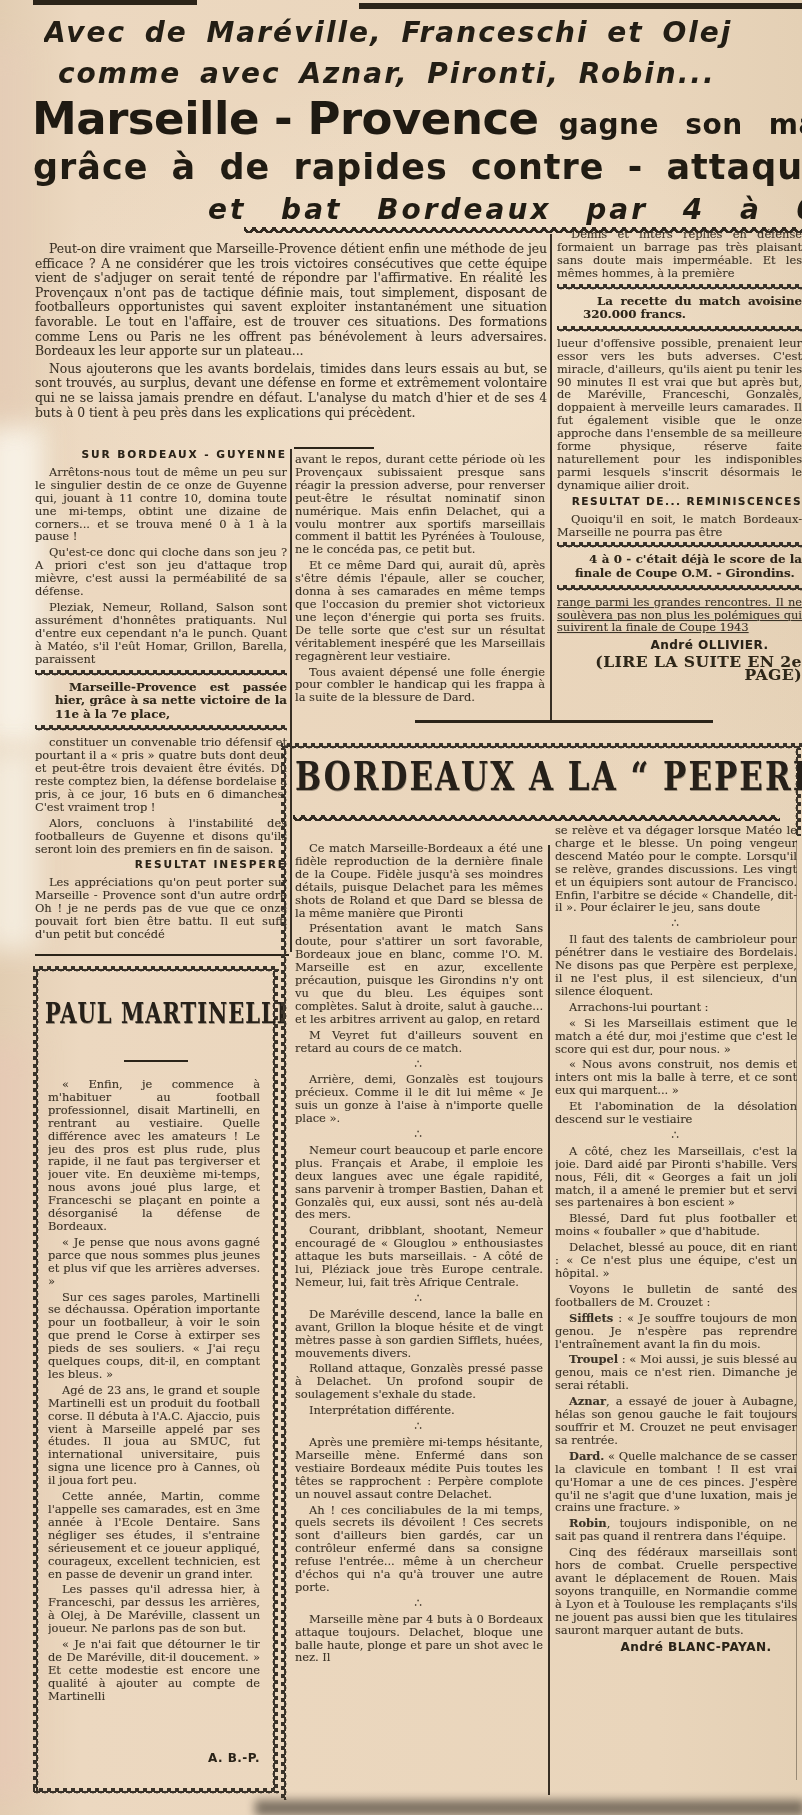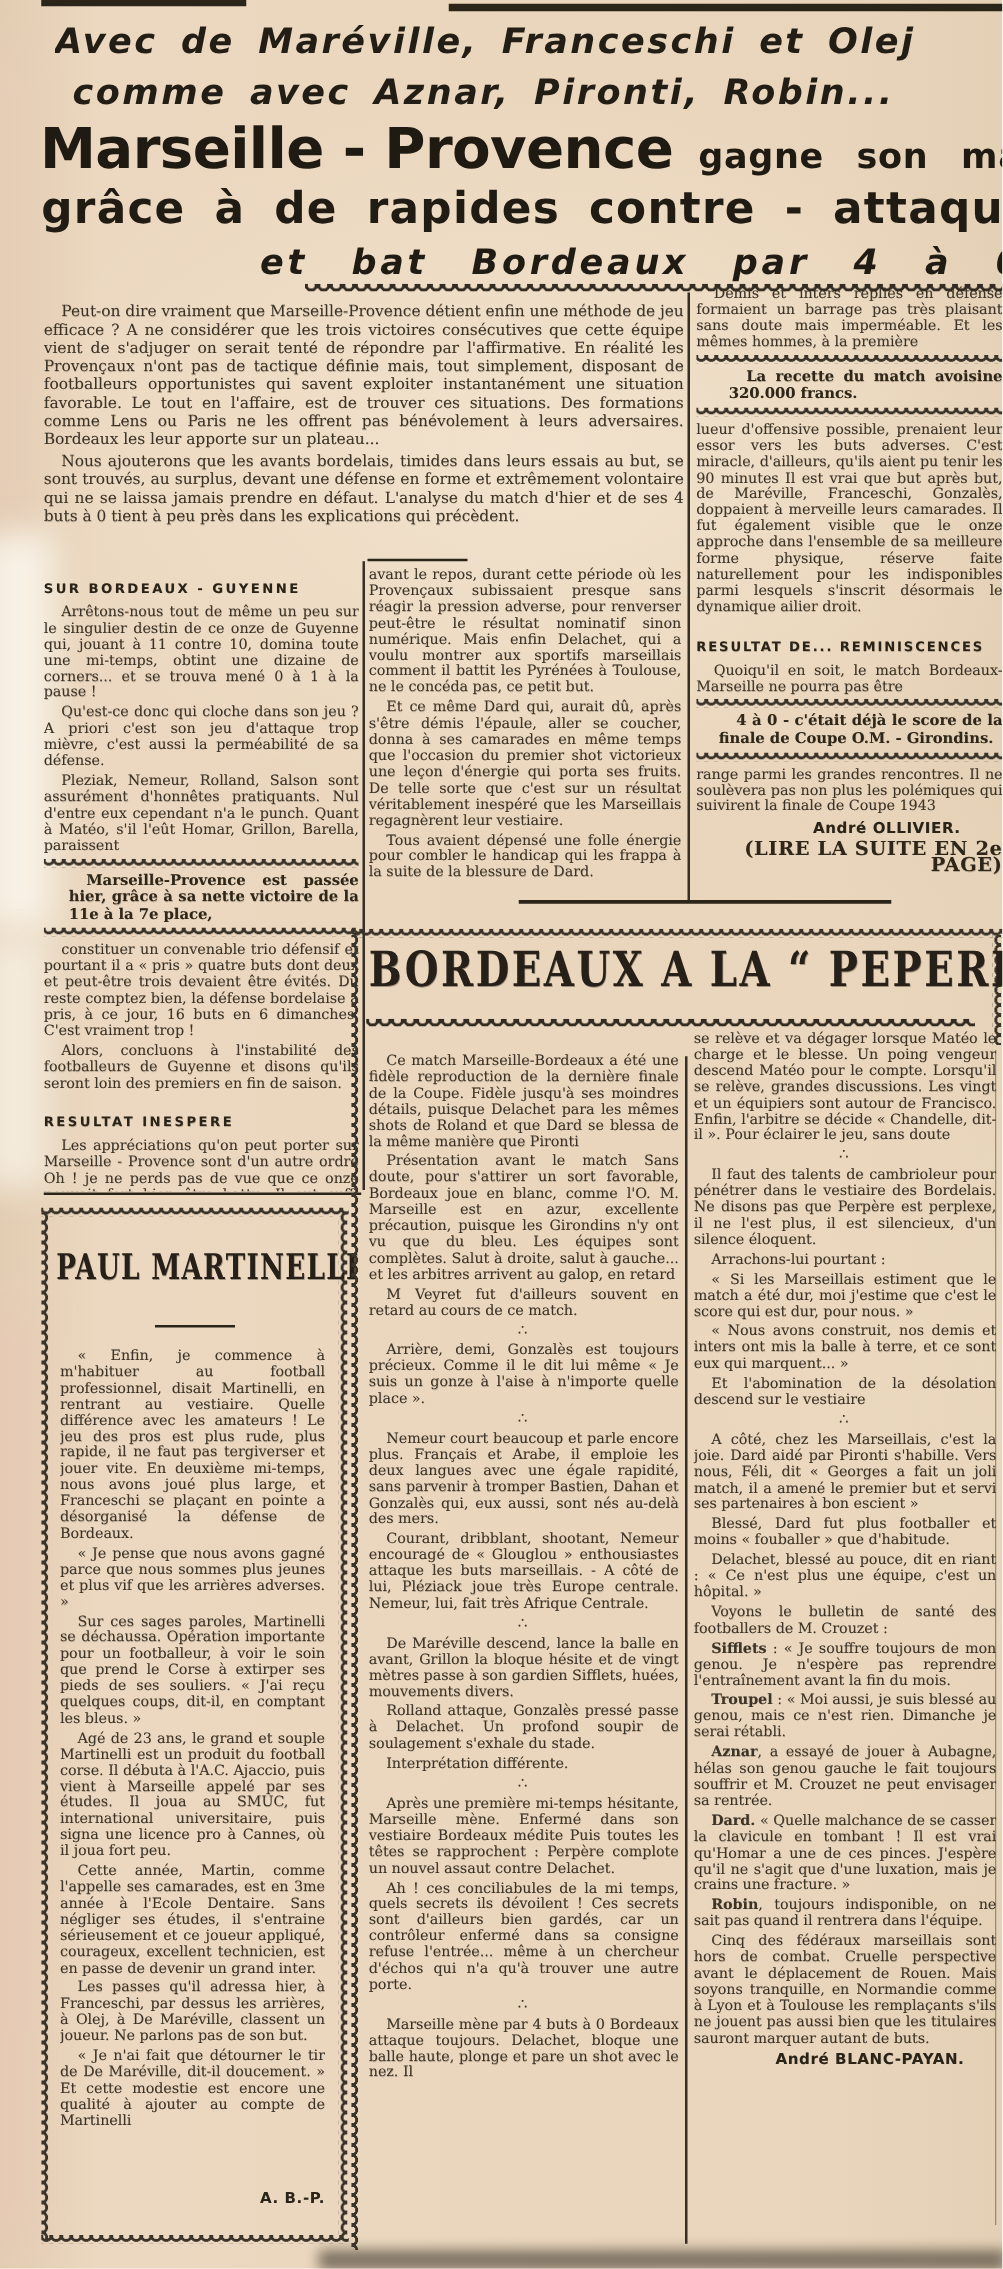--- a/index.html
+++ b/index.html
@@ -15,21 +15,21 @@
   }
   .abs{position:absolute;}
   .artifact{pointer-events:none;}
   .rule{background:#2b2419;}
   .vline{border-left:2px solid #372f24;}
   .body-text{font-size:11.4px;line-height:12.9px;text-align:justify;color:#3b3327;
     text-shadow:.3px .3px 0 rgba(60,48,34,.28);}
   .body-text p{margin:0 0 3px;text-indent:14px;}
   .lead-text{font-size:12.3px;line-height:14.6px;}
   .small-title{font-family:"DejaVu Sans",sans-serif;font-weight:bold;font-size:10.5px;
-    letter-spacing:2px;text-align:left;margin:20px 0 5px;color:#2a2318;text-indent:0;}
+    letter-spacing:2px;text-align:right;margin:3px 0 5px;color:#2a2318;text-indent:0;}
   .highlight{font-weight:bold;font-size:11.8px;line-height:13.6px;color:#2e2619;}
   .byline{font-family:"DejaVu Sans",sans-serif;font-weight:bold;font-size:12px;
     text-align:center;margin:5px 0 2px;text-indent:0;color:#2a2318;letter-spacing:.5px;}
   .byline-right{text-align:right;padding-right:6px;}
   .continuation{font-weight:bold;font-size:15.5px;letter-spacing:.5px;text-align:right;
     text-indent:0;margin-top:4px;color:#2e2719;}
   .dinkus{text-align:center;font-size:12px;letter-spacing:2px;margin:3px 0;text-indent:0;color:#3b3327;}
   .squiggle{height:7px;
     background-image:radial-gradient(circle at 4px 1px, rgba(0,0,0,0) 2.4px, #3a332a 2.5px, #3a332a 4.4px, rgba(0,0,0,0) 4.6px);
     background-size:8px 7px;background-repeat:repeat-x;}
@@ -119,21 +119,21 @@
     <p>Demis et inters repliés en défense formaient un barrage pas très plaisant sans doute mais imperméable. Et les mêmes hommes, à la première</p>
     <div class="squiggle"></div>
     <p class="highlight" style="padding-left:26px;">La recette du match avoisine 320.000 francs.</p>
     <div class="squiggle"></div>
     <p style="text-indent:0;">lueur d'offensive possible, prenaient leur essor vers les buts adverses. C'est miracle, d'ailleurs, qu'ils aient pu tenir les 90 minutes Il est vrai que but après but, de Maréville, Franceschi, Gonzalès, doppaient à merveille leurs camarades. Il fut également visible que le onze approche dans l'ensemble de sa meilleure forme physique, réserve faite naturellement pour les indisponibles parmi lesquels s'inscrit désormais le dynamique ailier droit.</p>
     <div class="small-title" style="letter-spacing:1.5px;">RESULTAT DE... REMINISCENCES</div>
     <p>Quoiqu'il en soit, le match Bordeaux-Marseille ne pourra pas être</p>
     <div class="squiggle"></div>
     <p class="highlight" style="padding-left:18px;">4 à 0 - c'était déjà le score de la finale de Coupe O.M. - Girondins.</p>
     <div class="squiggle"></div>
-    <p style="text-indent:0;">range parmi les grandes rencontres. Il ne soulèvera pas non plus les polémiques qui suivirent la finale de Coupe 1943</p>
+    <p style="text-indent:0;text-decoration:underline;">range parmi les grandes rencontres. Il ne soulèvera pas non plus les polémiques qui suivirent la finale de Coupe 1943</p>
     <div class="byline" style="padding-left:60px;">André OLLIVIER.</div>
     <div class="continuation">(LIRE LA SUITE EN 2e PAGE)</div>
   </div>
 
   <div class="abs squiggle" style="left:33px;top:966px;width:246px;"></div>
   <div class="abs vwave" style="left:33px;top:970px;height:822px;"></div>
   <div class="abs vwave right" style="left:271px;top:970px;height:822px;"></div>
   <div class="abs squiggle" style="left:33px;top:1788px;width:246px;"></div>
   <div class="abs box-title martinelli-title" style="left:45px;top:996px;width:222px;">PAUL MARTINELLI</div>
   <div class="abs rule" style="left:124px;top:1060px;width:64px;height:2px;"></div>

